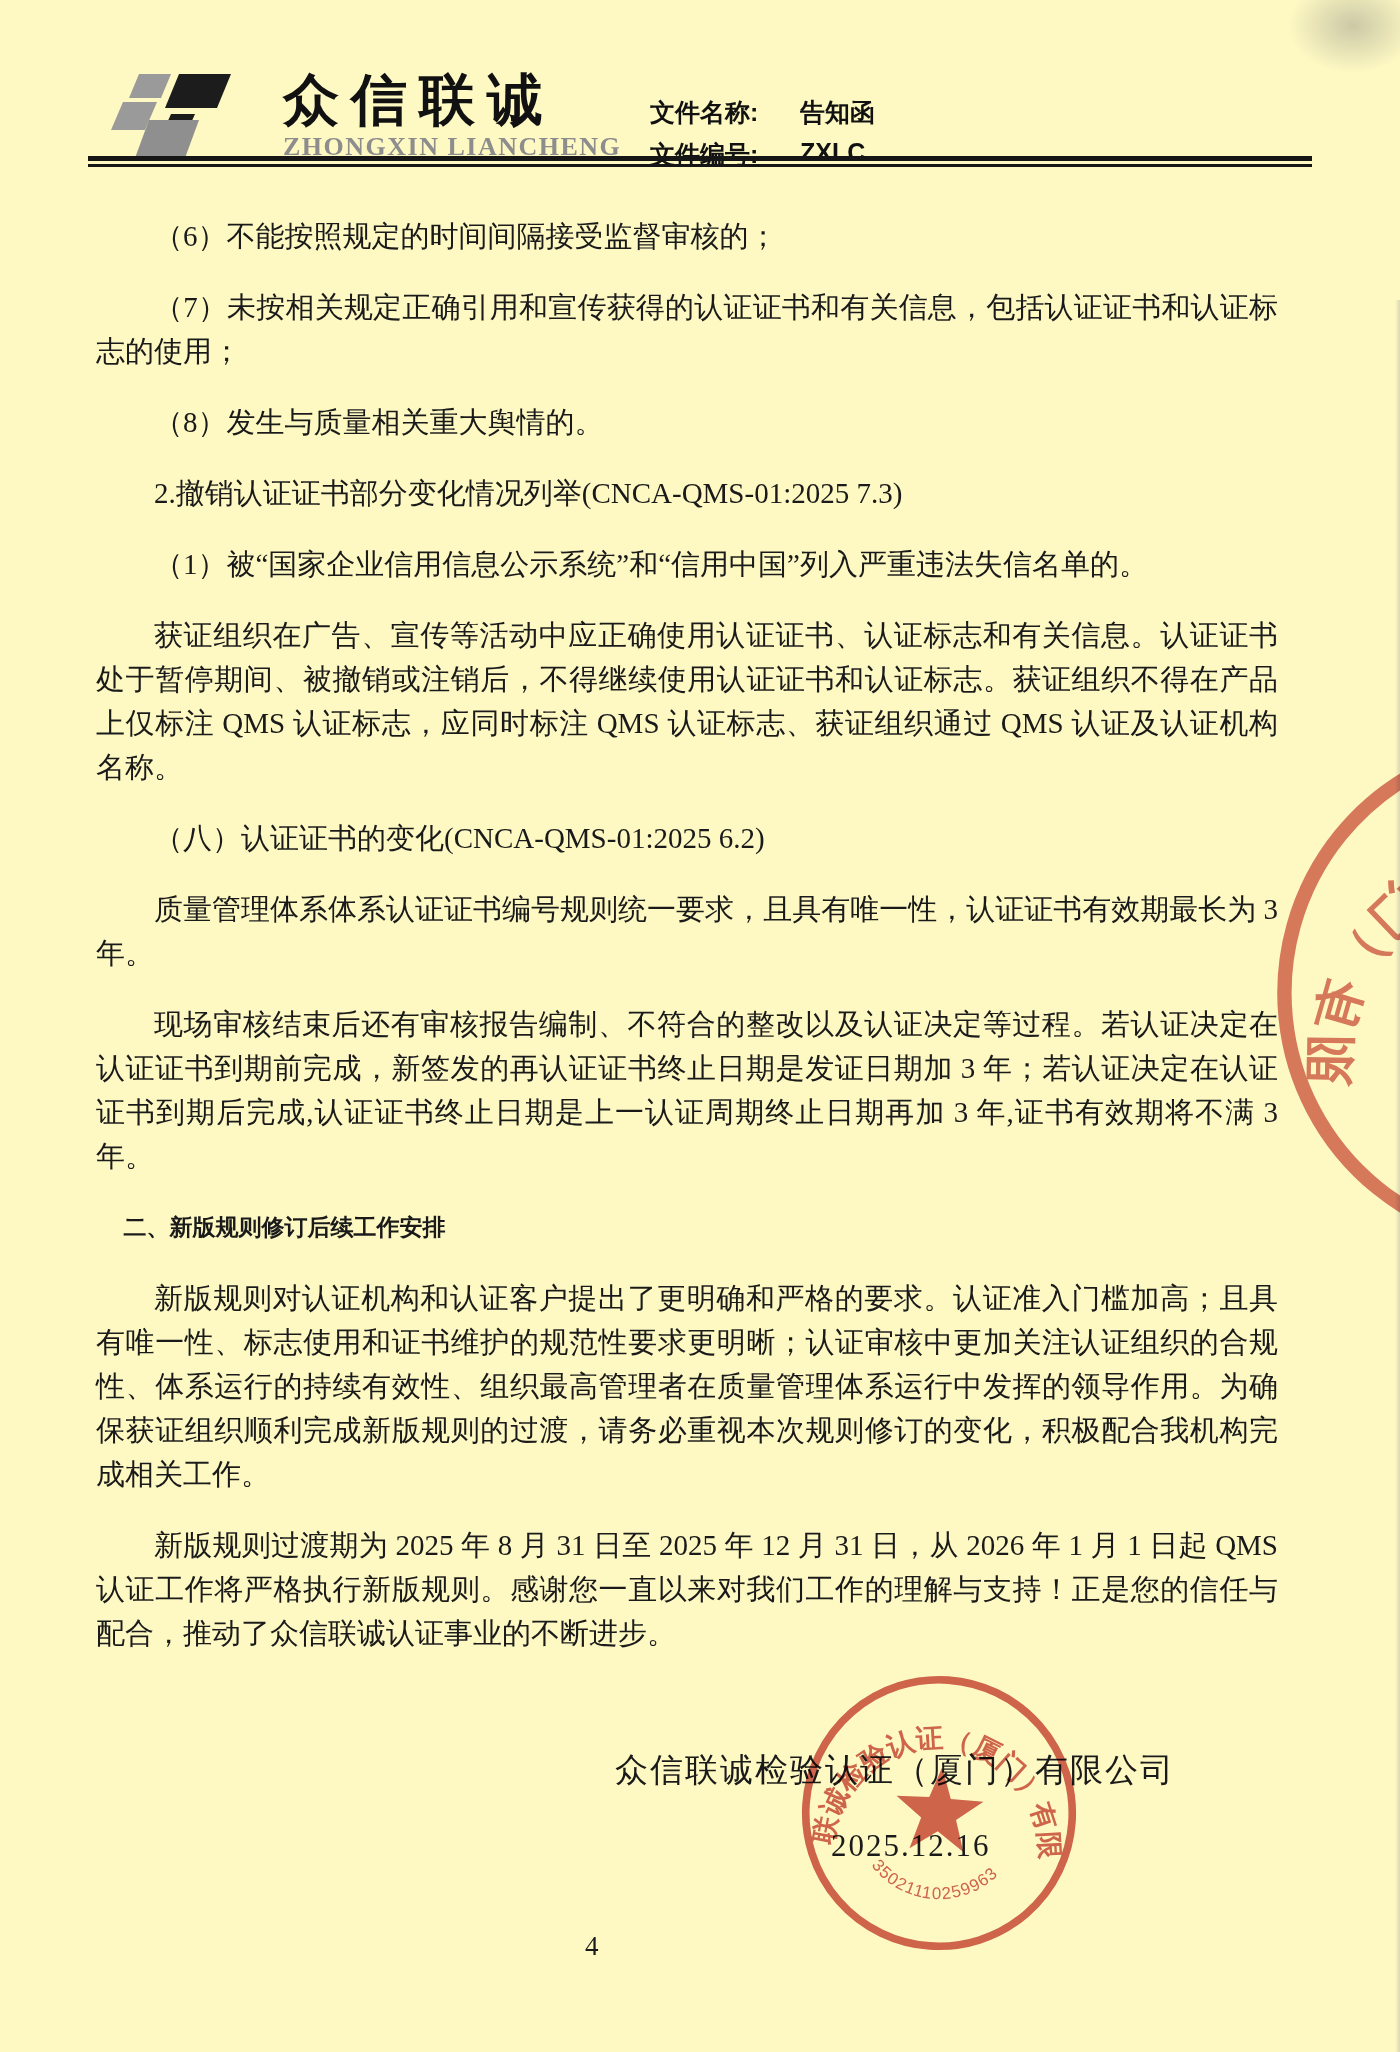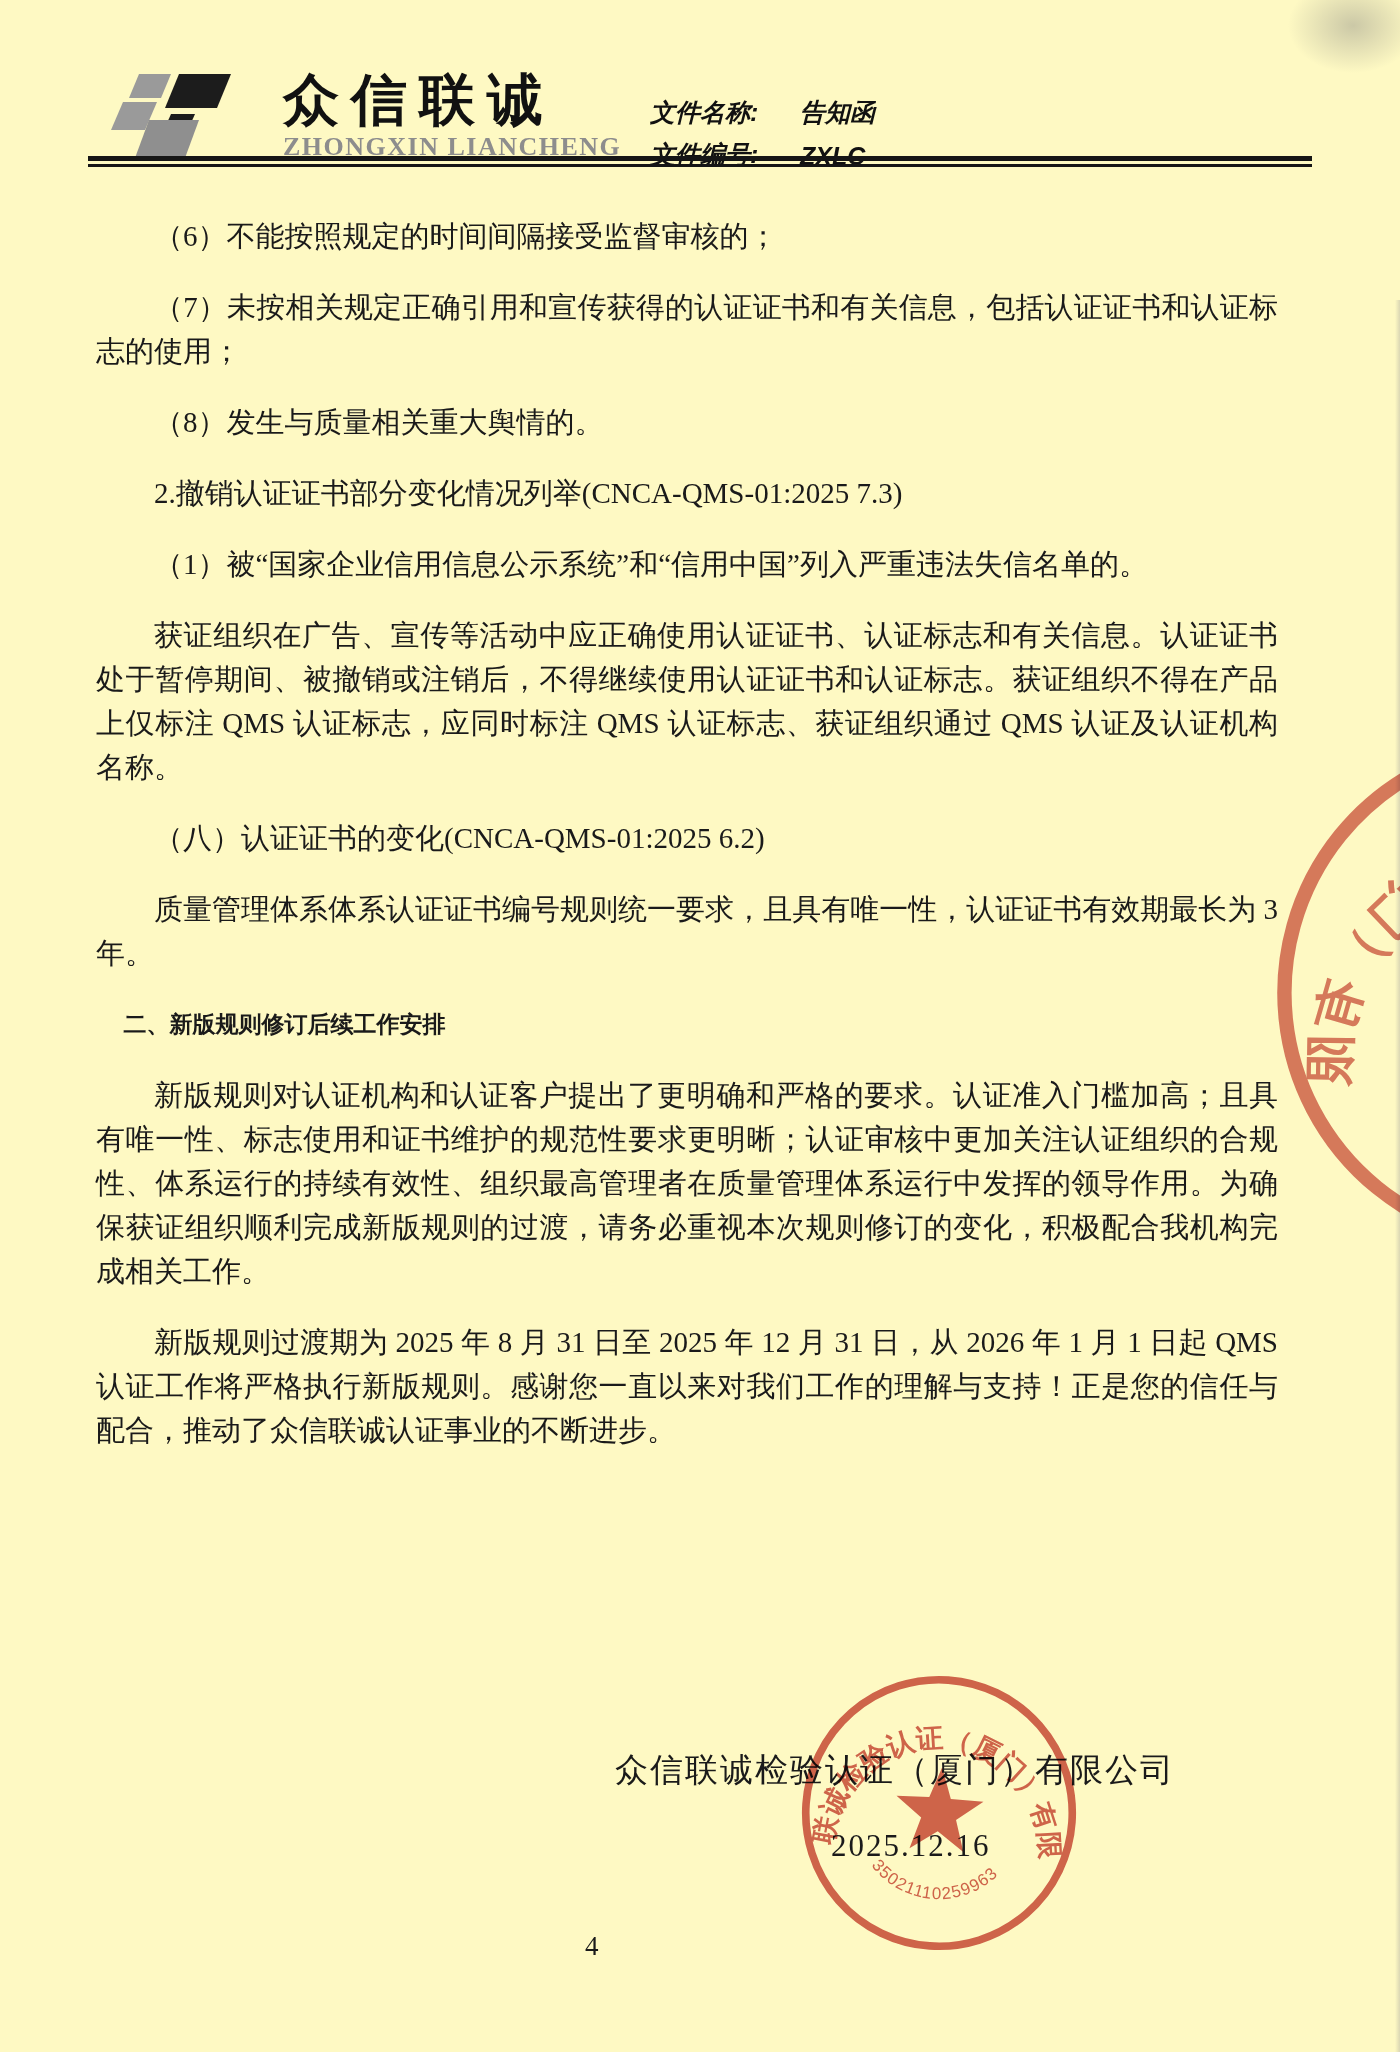--- a/index.html
+++ b/index.html
@@ -21,21 +21,21 @@
     font-family:"Liberation Serif",serif;
     font-weight:bold;font-size:56px;line-height:56px;
     letter-spacing:12px;color:#111;white-space:nowrap;
   }
   .logo-en{
     font-family:Liberation Serif, serif;
     font-weight:bold;font-size:26px;line-height:26px;
     letter-spacing:1.5px;color:#8d8d8d;white-space:nowrap;margin-top:6px;
   }
   .doc-fields{position:absolute;left:650px;top:96px;display:flex;flex-direction:column;gap:9px;}
-  .doc-field{display:flex;align-items:flex-end;font-family:"Liberation Sans",sans-serif;font-weight:bold;font-style:italic;}
+  .doc-field{display:flex;align-items:flex-start;font-family:"Liberation Sans",sans-serif;font-weight:bold;}
   .doc-field .lbl{font-size:25px;color:#111;width:150px;}
   .doc-field .val{font-size:25px;color:#111;}
   .header-rule{
     position:absolute;left:88px;top:156px;width:1224px;height:3px;
     border-top:5px solid #161616;border-bottom:3px solid #161616;
   }
   .corner-smudge{
     position:absolute;right:-18px;top:-22px;width:130px;height:95px;
     background:radial-gradient(closest-side,rgba(120,120,120,.38),rgba(120,120,120,0));
     border-radius:50%;
@@ -105,20 +105,21 @@
 
   <div class="content">
     <p>（6）不能按照规定的时间间隔接受监督审核的；</p>
     <p>（7）未按相关规定正确引用和宣传获得的认证证书和有关信息，包括认证证书和认证标志的使用；</p>
     <p>（8）发生与质量相关重大舆情的。</p>
     <p>2.撤销认证证书部分变化情况列举(CNCA-QMS-01:2025  7.3)</p>
     <p>（1）被“国家企业信用信息公示系统”和“信用中国”列入严重违法失信名单的。</p>
     <p>获证组织在广告、宣传等活动中应正确使用认证证书、认证标志和有关信息。认证证书处于暂停期间、被撤销或注销后，不得继续使用认证证书和认证标志。获证组织不得在产品上仅标注 QMS 认证标志，应同时标注 QMS 认证标志、获证组织通过 QMS 认证及认证机构名称。</p>
     <p>（八）认证证书的变化(CNCA-QMS-01:2025 6.2)</p>
     <p>质量管理体系体系认证证书编号规则统一要求，且具有唯一性，认证证书有效期最长为 3 年。</p>
+    <p>现场审核结束后还有审核报告编制、不符合的整改以及认证决定等过程。若认证决定在认证证书到期前完成，新签发的再认证证书终止日期是发证日期加 3 年；若认证决定在认证证书到期后完成,认证证书终止日期是上一认证周期终止日期再加 3 年,证书有效期将不满 3 年。</p>
     <p class="heading">二、新版规则修订后续工作安排</p>
     <p>新版规则对认证机构和认证客户提出了更明确和严格的要求。认证准入门槛加高；且具有唯一性、标志使用和证书维护的规范性要求更明晰；认证审核中更加关注认证组织的合规性、体系运行的持续有效性、组织最高管理者在质量管理体系运行中发挥的领导作用。为确保获证组织顺利完成新版规则的过渡，请务必重视本次规则修订的变化，积极配合我机构完成相关工作。</p>
     <p>新版规则过渡期为 2025 年 8 月 31 日至 2025 年 12 月 31 日，从 2026 年 1 月 1 日起 QMS 认证工作将严格执行新版规则。感谢您一直以来对我们工作的理解与支持！正是您的信任与配合，推动了众信联诚认证事业的不断进步。</p>
   </div>
 
   <div class="sig-company">众信联诚检验认证（厦门）有限公司</div>
   <div class="sig-date">2025.12.16</div>
   <div class="page-number">4</div>
 
   <div class="stamp stamp-main">

